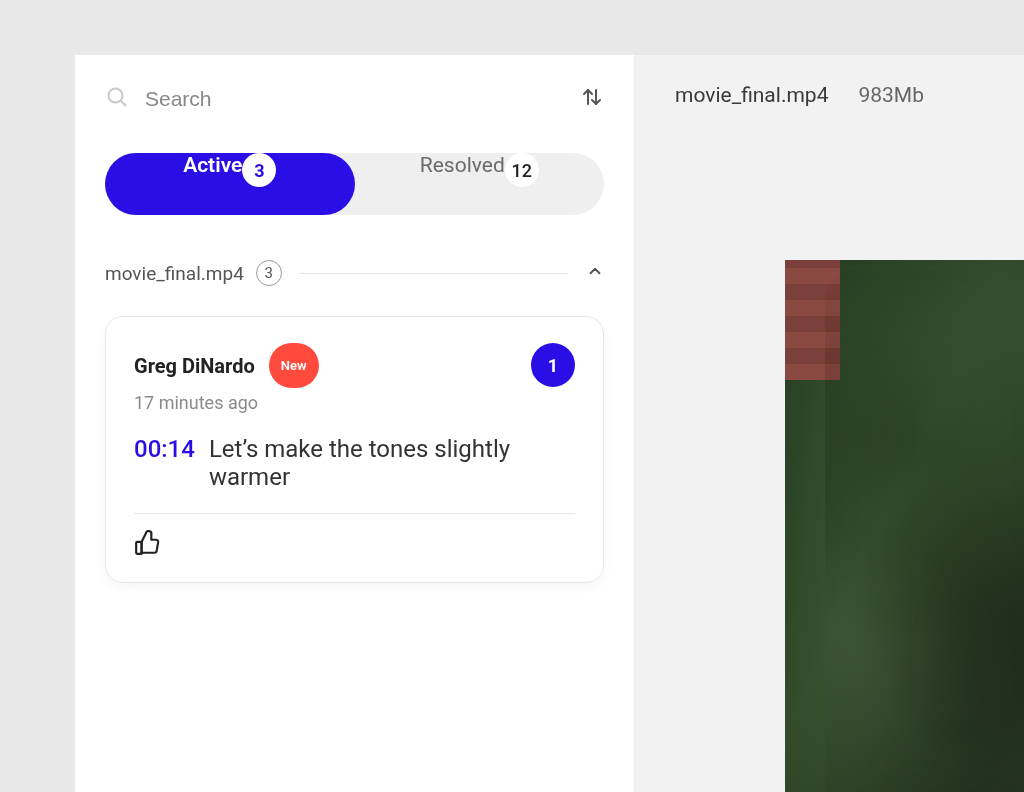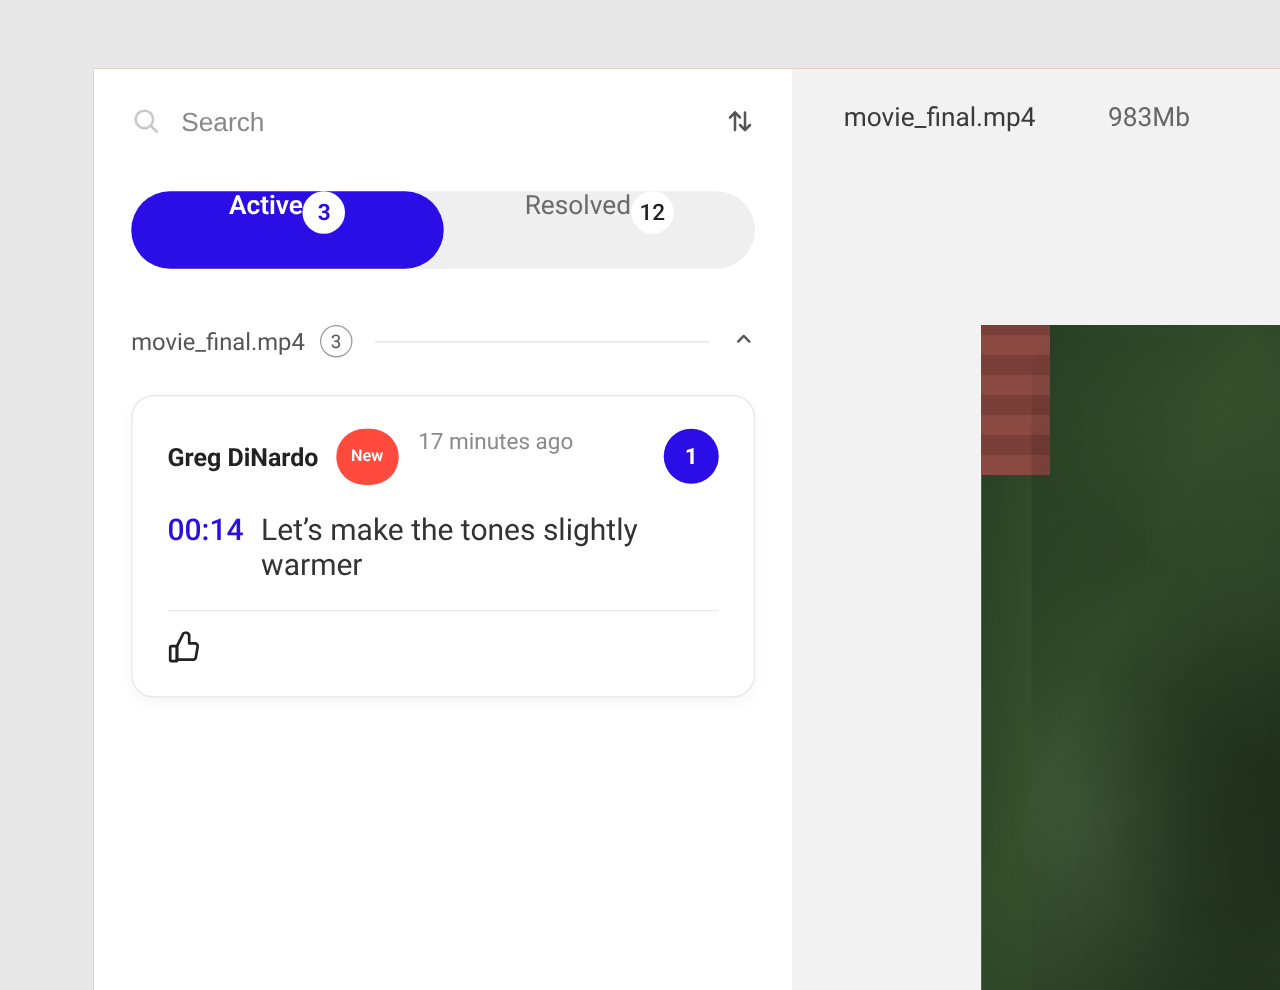--- a/index.html
+++ b/index.html
@@ -10,21 +10,21 @@
     -webkit-font-smoothing: antialiased;
   }
 
   .app {
     position: absolute;
     left: 75px;
     top: 55px;
     right: 0;
     bottom: 0;
     display: flex;
-    background: #c2410c;
+    background: #d946ef;
   }
 
   
   .sidebar {
     width: 560px;
     background: #fff;
     padding: 30px 30px 0 30px;
     display: flex;
     flex-direction: column;
     border-right: 1px solid #eee;
@@ -127,21 +127,21 @@
     padding: 26px 28px 22px;
     margin-bottom: 30px;
     box-shadow: 0 4px 12px rgba(0,0,0,0.04);
   }
   .card-head {
     display: flex;
     align-items: flex-start;
     justify-content: space-between;
     margin-bottom: 22px;
   }
-  .meta { display: flex; flex-direction: row; gap: 16px; }
+  .meta { display: flex; flex-direction: column; gap: 4px; }
   .author-row { display: flex; align-items: center; gap: 14px; }
   .author { font-size: 20px; font-weight: 700; color: #222; }
   .new-pill {
     background: #ff4a3d;
     color: #fff;
     font-size: 13px;
     font-weight: 600;
     padding: 15px 12px;
     border-radius: 999px;
   }
@@ -194,21 +194,21 @@
   }
   .preview-header {
     height: 80px;
     padding: 0 40px;
     display: flex;
     align-items: center;
     gap: 30px;
     font-size: 21px;
     color: #3a3a3a;
   }
-  .preview-header .size { color: #666; margin-left: 28px; }
+  .preview-header .size { color: #666; }
   .preview-area {
     flex: 1;
     position: relative;
     overflow: hidden;
   }
   .shot {
     position: absolute;
     left: 150px; top: 125px;
     right: -120px; bottom: -60px;
     background: linear-gradient(115deg, #2e4a2a 0%, #3d5a33 35%, #2a3e26 70%);

